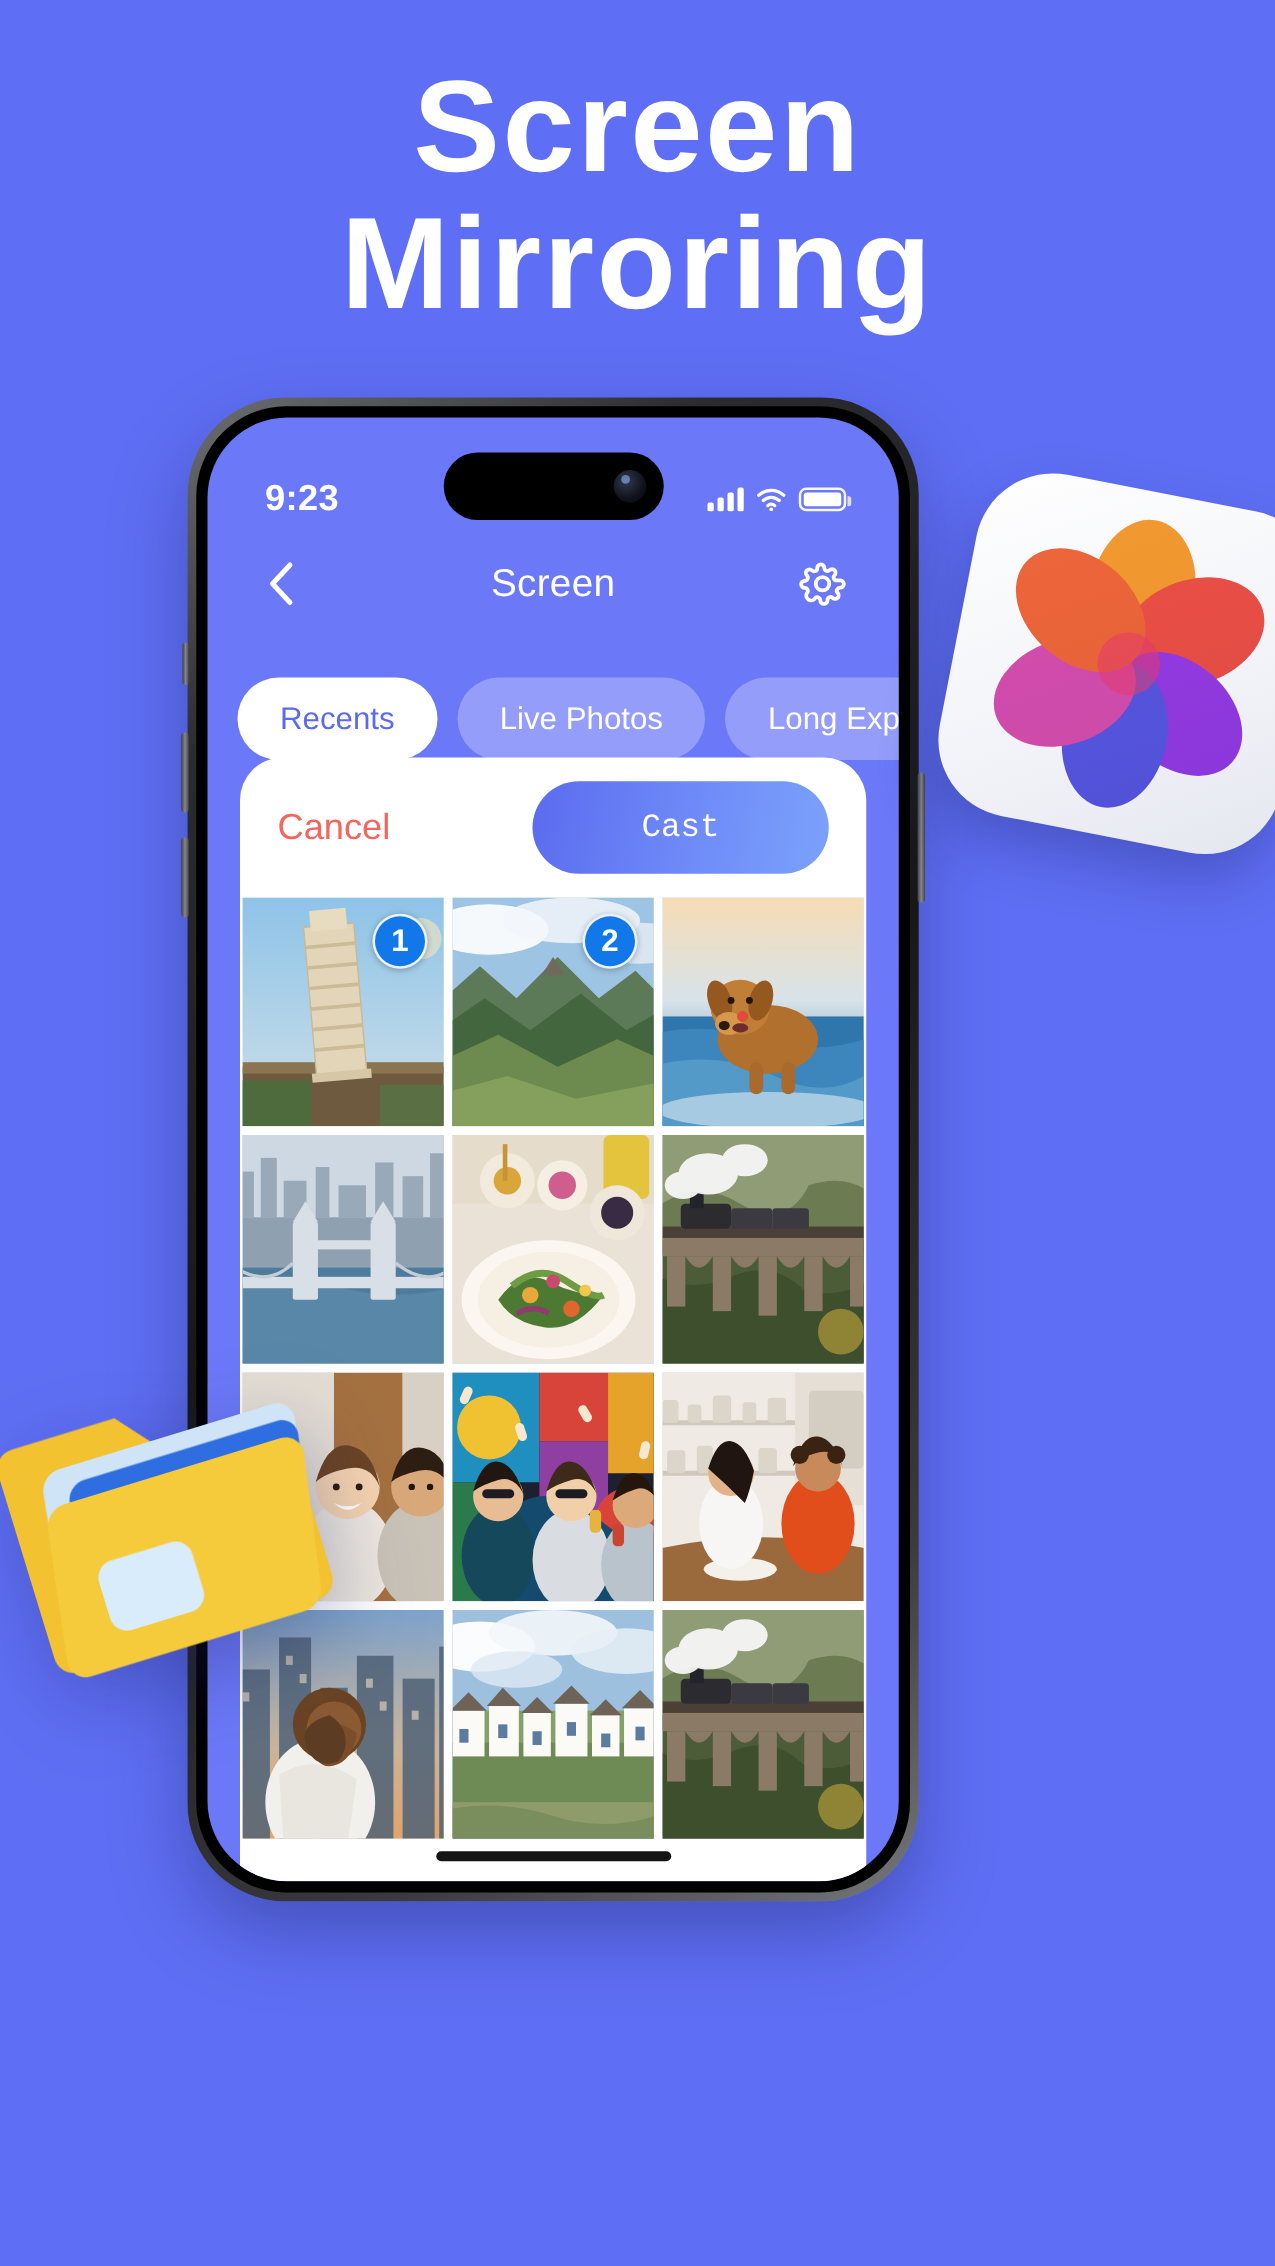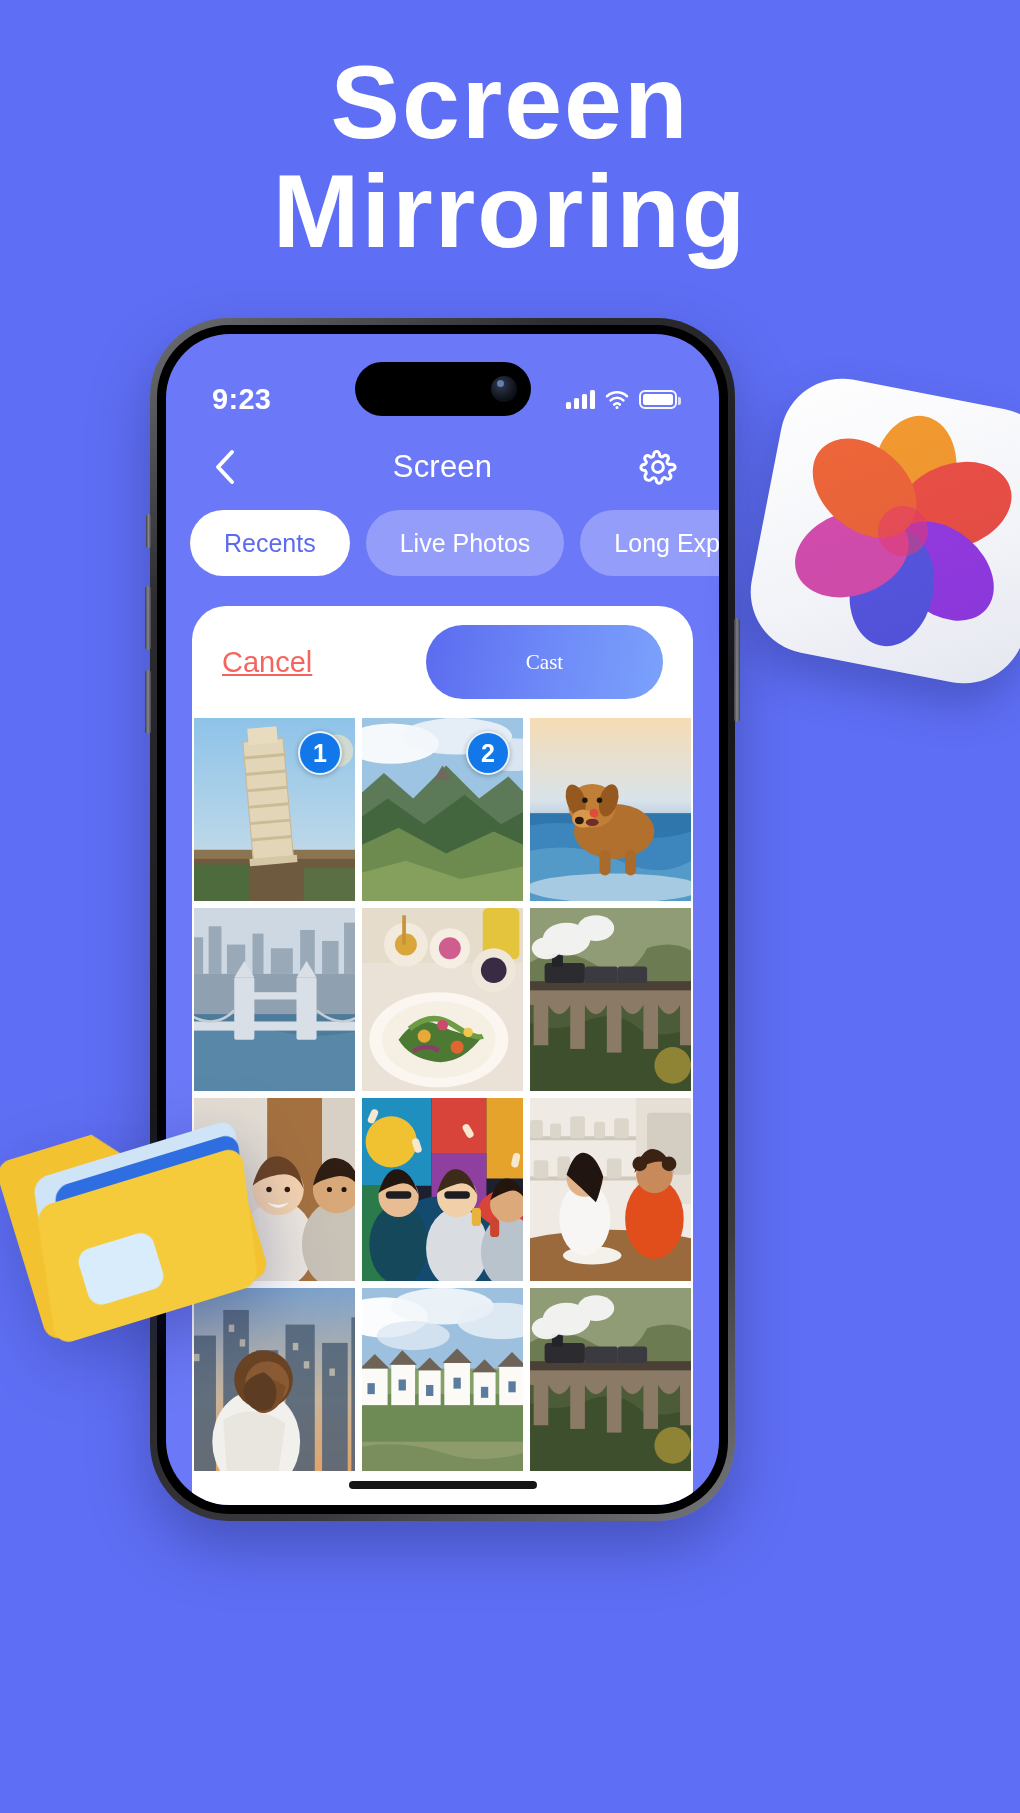--- a/index.html
+++ b/index.html
@@ -118,41 +118,42 @@
     position:absolute; top:176px; left:0; right:0;
     display:flex; gap:16px; padding-left:24px;
   }
   .chip{
     height:66px; border-radius:33px;
     display:flex; align-items:center; justify-content:center;
     padding:0 34px; white-space:nowrap;
     font-size:25px; font-weight:500;
     background:rgba(255,255,255,.28); color:#ffffff;
     flex:0 0 auto;
+    margin-top:32px;
   }
   .chip.active{ background:#ffffff; color:#5b6af0; }
 
   
   .sheet{
     position:absolute; left:26px; right:26px; top:272px; bottom:0;
     background:#fff; border-radius:34px 34px 0 0;
     overflow:hidden;
   }
   .sheet-bar{
     height:112px; display:flex; align-items:center; justify-content:space-between;
     padding:0 30px;
   }
   .cancel-btn{
     font-size:29px; color:#f4655f; font-weight:400; background:none; border:none;
-    font-family:inherit; cursor:pointer;text-decoration:underline;
+    font-family:inherit; cursor:pointer;
   }
   .cast-btn{
     width:237px; height:74px; border-radius:37px; border:none;
     background:linear-gradient(100deg,#5b6bef 0%,#6f8bf8 55%,#7ba2fb 100%);
-    color:#fff; font-size:21px; font-weight:500; font-family:Liberation Serif, serif; cursor:pointer;
+    color:#fff; font-size:26px; font-weight:500; font-family:Liberation Mono, monospace; cursor:pointer;
   }
 
   
   .grid{
     display:grid;
     grid-template-columns:repeat(3, 1fr);
     gap:7px;
     padding:0 2px;
   }
   .cell{

